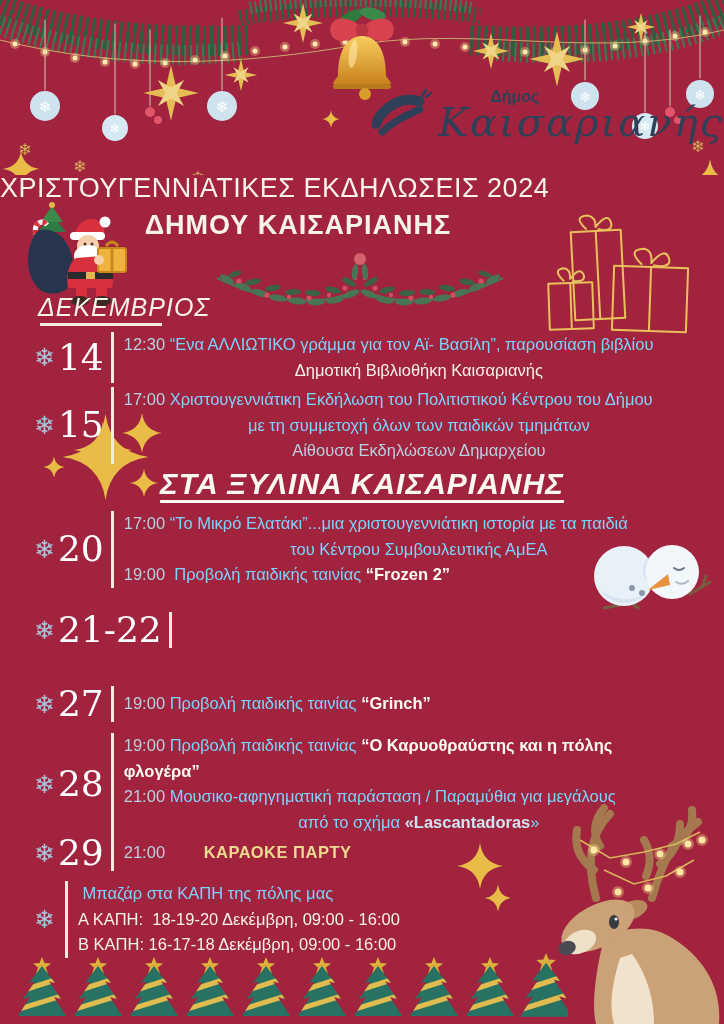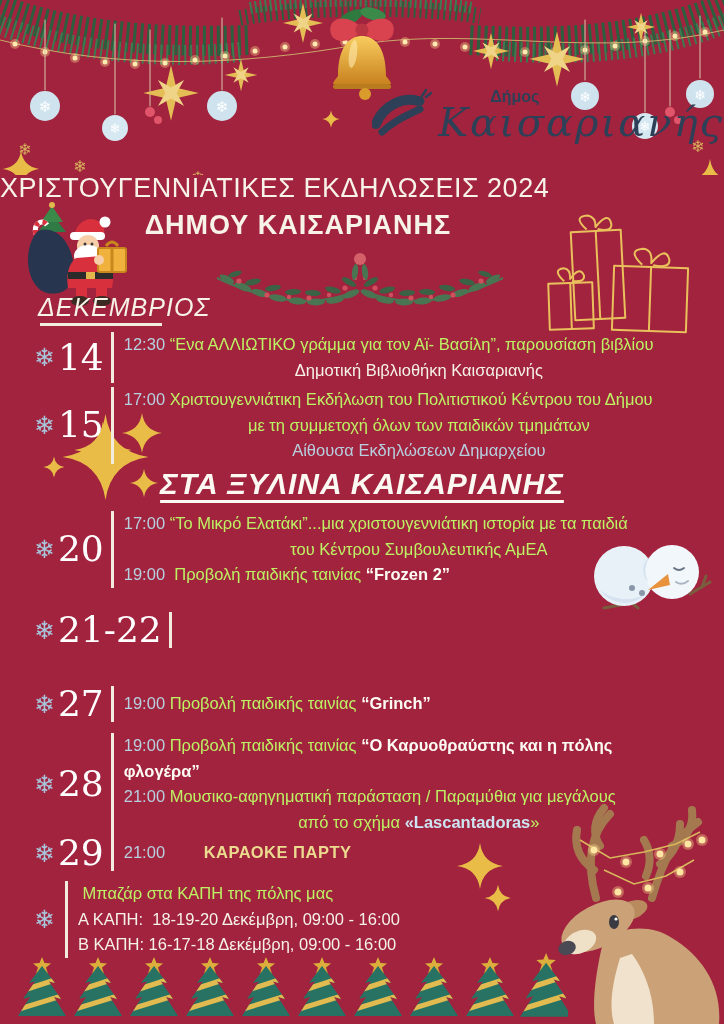--- a/index.html
+++ b/index.html
@@ -22,21 +22,21 @@
   .section-heading{top:467px;left:0;width:724px;text-align:center;color:#fcf9f2;font-style:italic;font-weight:bold;font-size:30px;letter-spacing:1px;text-decoration:underline;text-underline-offset:6px;}
   
   .event-row{position:absolute;left:34px;right:10px;display:flex;align-items:center;}
   .flake{color:#a9c6dc;font-size:25px;line-height:1;margin-right:3px;flex:0 0 auto;}
   .edate{font-family:"DejaVu Serif",serif;color:#ffffff;font-size:36px;line-height:1;flex:0 0 auto;}
   .bar{width:3px;background:#f3ecde;align-self:stretch;margin:0 10px 0 7px;flex:0 0 auto;}
   .lines{flex:1;font-size:16.5px;line-height:1.55;}
   .line{white-space:pre-wrap;}
   .line.center{text-align:center;}
   .seg.time{color:#b8cfdf;}
-  .seg.cream{color:#bef264;}
+  .seg.cream{color:#7dd3fc;}
   .seg.white{color:#f6f1e6;}
   .seg.blue{color:#b8cfdf;}
   .seg.whitebold{color:#fdfbf4;font-weight:bold;}
   .seg.bluebold{color:#cfe4f2;font-weight:bold;}
   .seg.creambold{color:#ecda8f;font-weight:bold;letter-spacing:.5px;padding-left:34px;}
   #row-14{top:332px;}#row-15{top:387px;}#row-20{top:511px;}
   #row-2122{top:612px;}#row-27{top:686px;}#row-28{top:733px;}
   #row-29{top:835px;}#row-bazaar{top:881px;}
   #row-bazaar .lines{max-width:470px;}
 </style>

